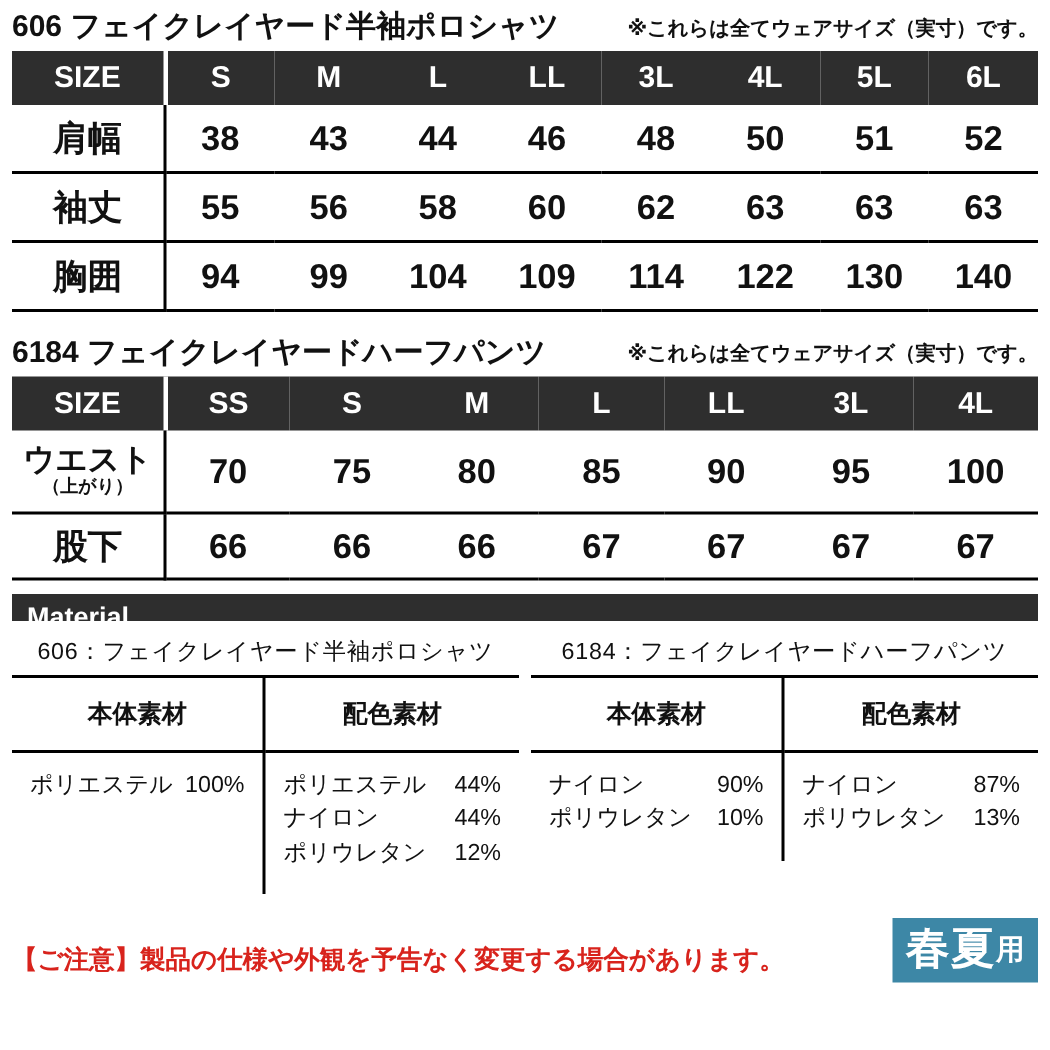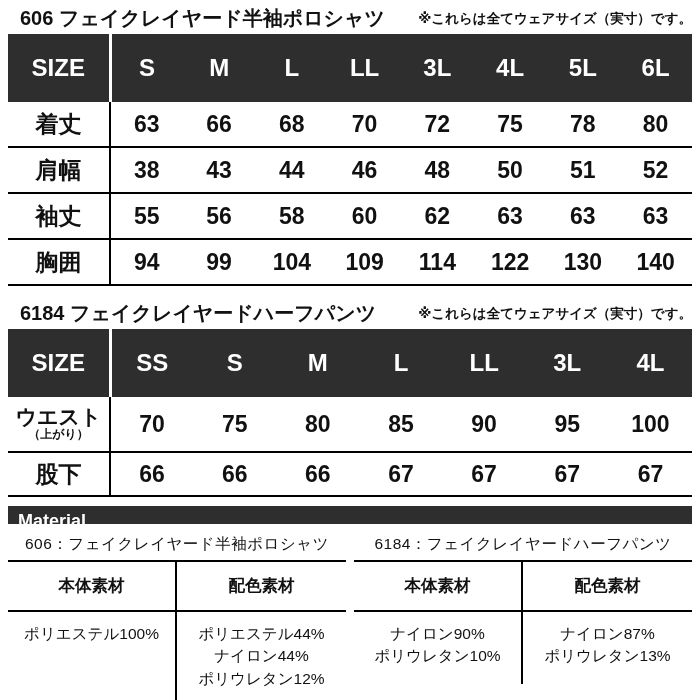--- a/index.html
+++ b/index.html
@@ -3,49 +3,49 @@
 <meta charset="utf-8">
 <style>
   html,body{margin:0;padding:0;background:#fff;}
   body{
     width:700px;height:700px;overflow:hidden;box-sizing:border-box;
     font-family:"Liberation Sans","DejaVu Sans",sans-serif;color:#111;
   }
   .page{padding:4px 8px 0 8px;box-sizing:border-box;}
 
   
-  .title-row{display:flex;justify-content:space-between;align-items:flex-end;margin:2px 0 4px 12px;}
+  .title-row{display:flex;justify-content:space-between;align-items:flex-end;margin:2px 0 4px 0;}
   .section-title{font-size:20px;font-weight:bold;margin:0;line-height:1.2;}
   .wear-note{font-size:13.5px;font-weight:600;padding-bottom:2px;white-space:nowrap;}
 
   
   table.size-table{width:100%;border-collapse:collapse;table-layout:fixed;text-align:center;}
   col.label-col{width:102px;}
-  thead th{background:#2e2e2e;color:#fff;font-size:24px;font-weight:bold;height:36px;padding:16px;}
+  thead th{background:#2e2e2e;color:#fff;font-size:20px;font-weight:bold;height:36px;padding:0;}
   thead th.size-head{border-right:3px solid #fff;}
   tbody th,tbody td{border-bottom:2px solid #000;font-size:23px;font-weight:bold;padding:0;}
   tbody th{border-right:2px solid #000;}
   table.polo tbody th,table.polo tbody td{height:44px;}
   table.pants tbody tr.waist-row th,table.pants tbody tr.waist-row td{height:54px;}
   table.pants tbody tr.inseam-row th,table.pants tbody tr.inseam-row td{height:42px;}
   .waist-label{font-size:21px;display:block;line-height:1.05;}
   .waist-sub{font-size:12px;font-weight:bold;display:block;line-height:1.1;}
   .spacer{height:13px;}
 
   
   .material-bar{background:#2e2e2e;color:#fff;font-size:18px;font-weight:bold;
     padding:4px 10px;box-sizing:border-box;height:18px;line-height:22px;margin-top:9px;}
   .material-grid{display:flex;gap:8px;margin-top:5px;}
   .material-product{flex:1;min-width:0;}
   .material-title{text-align:center;font-size:15.5px;margin:5px 0 5px 0;letter-spacing:.5px;}
   .material-table{border-top:2px solid #000;display:grid;grid-template-columns:1fr 1fr;}
   .m-left{border-right:2px solid #000;}
   .m-head{text-align:center;font-size:16.5px;font-weight:bold;padding:13px 0;border-bottom:2px solid #000;}
   .m-body{padding:11px 12px 16px 12px;font-size:15.5px;}
-  .m-line{display:flex;justify-content:center;line-height:1.45;}
+  .m-line{display:flex;justify-content:space-between;line-height:1.45;}
 
   
   .footer{display:flex;justify-content:space-between;align-items:flex-end;margin-top:16px;}
   .note-black{font-size:15.5px;font-weight:600;margin:2px 0 2px 4px;}
   .note-red{font-size:17px;font-weight:bold;color:#d8231c;margin:2px 0 4px 0;}
   .badge{background:#3d87a6;color:#fff;font-weight:bold;display:flex;align-items:center;
     padding:7px 9px;line-height:1;}
   .badge-large{font-size:29px;letter-spacing:1px;}
   .badge-small{font-size:19px;}
 </style>
@@ -71,31 +71,20 @@
           <th>M</th>
           <th>L</th>
           <th>LL</th>
           <th>3L</th>
           <th>4L</th>
           <th>5L</th>
           <th>6L</th>
         </tr>
       </thead>
       <tbody>
-        <tr>
-          <th>着丈</th>
-          <td>63</td>
-          <td>66</td>
-          <td>68</td>
-          <td>70</td>
-          <td>72</td>
-          <td>75</td>
-          <td>78</td>
-          <td>80</td>
-        </tr>
         <tr>
           <th>肩幅</th>
           <td>38</td>
           <td>43</td>
           <td>44</td>
           <td>46</td>
           <td>48</td>
           <td>50</td>
           <td>51</td>
           <td>52</td>

